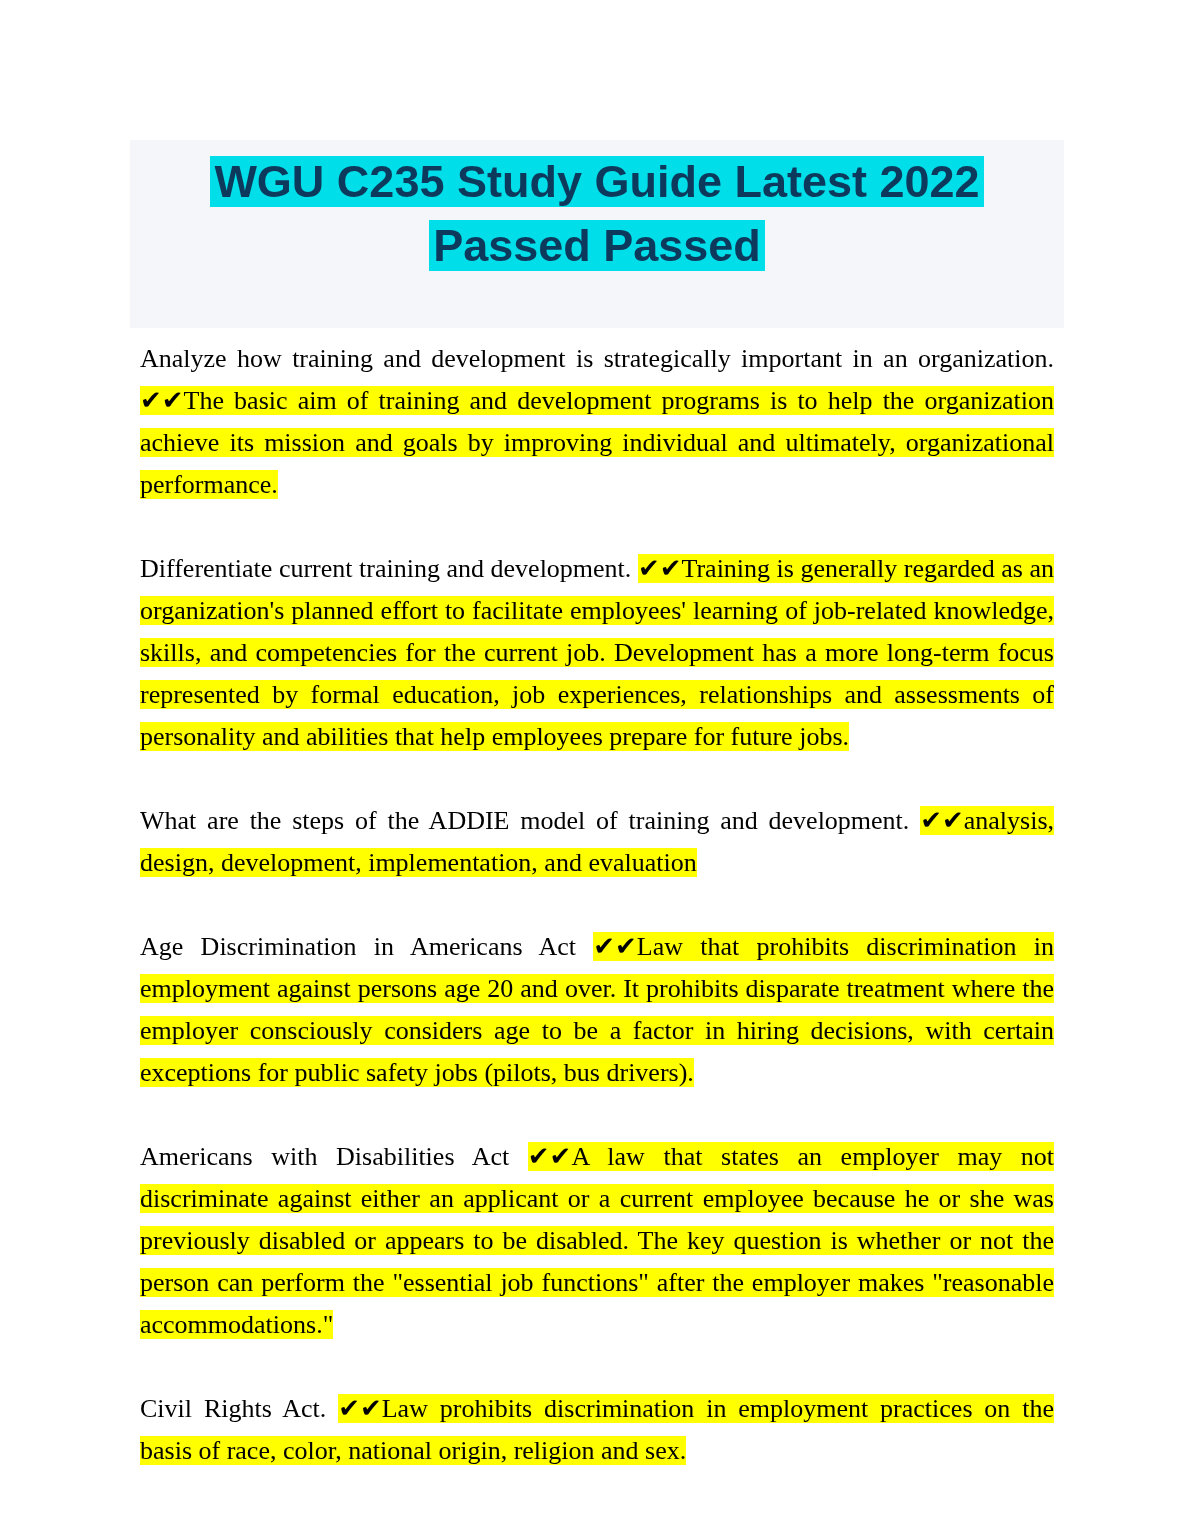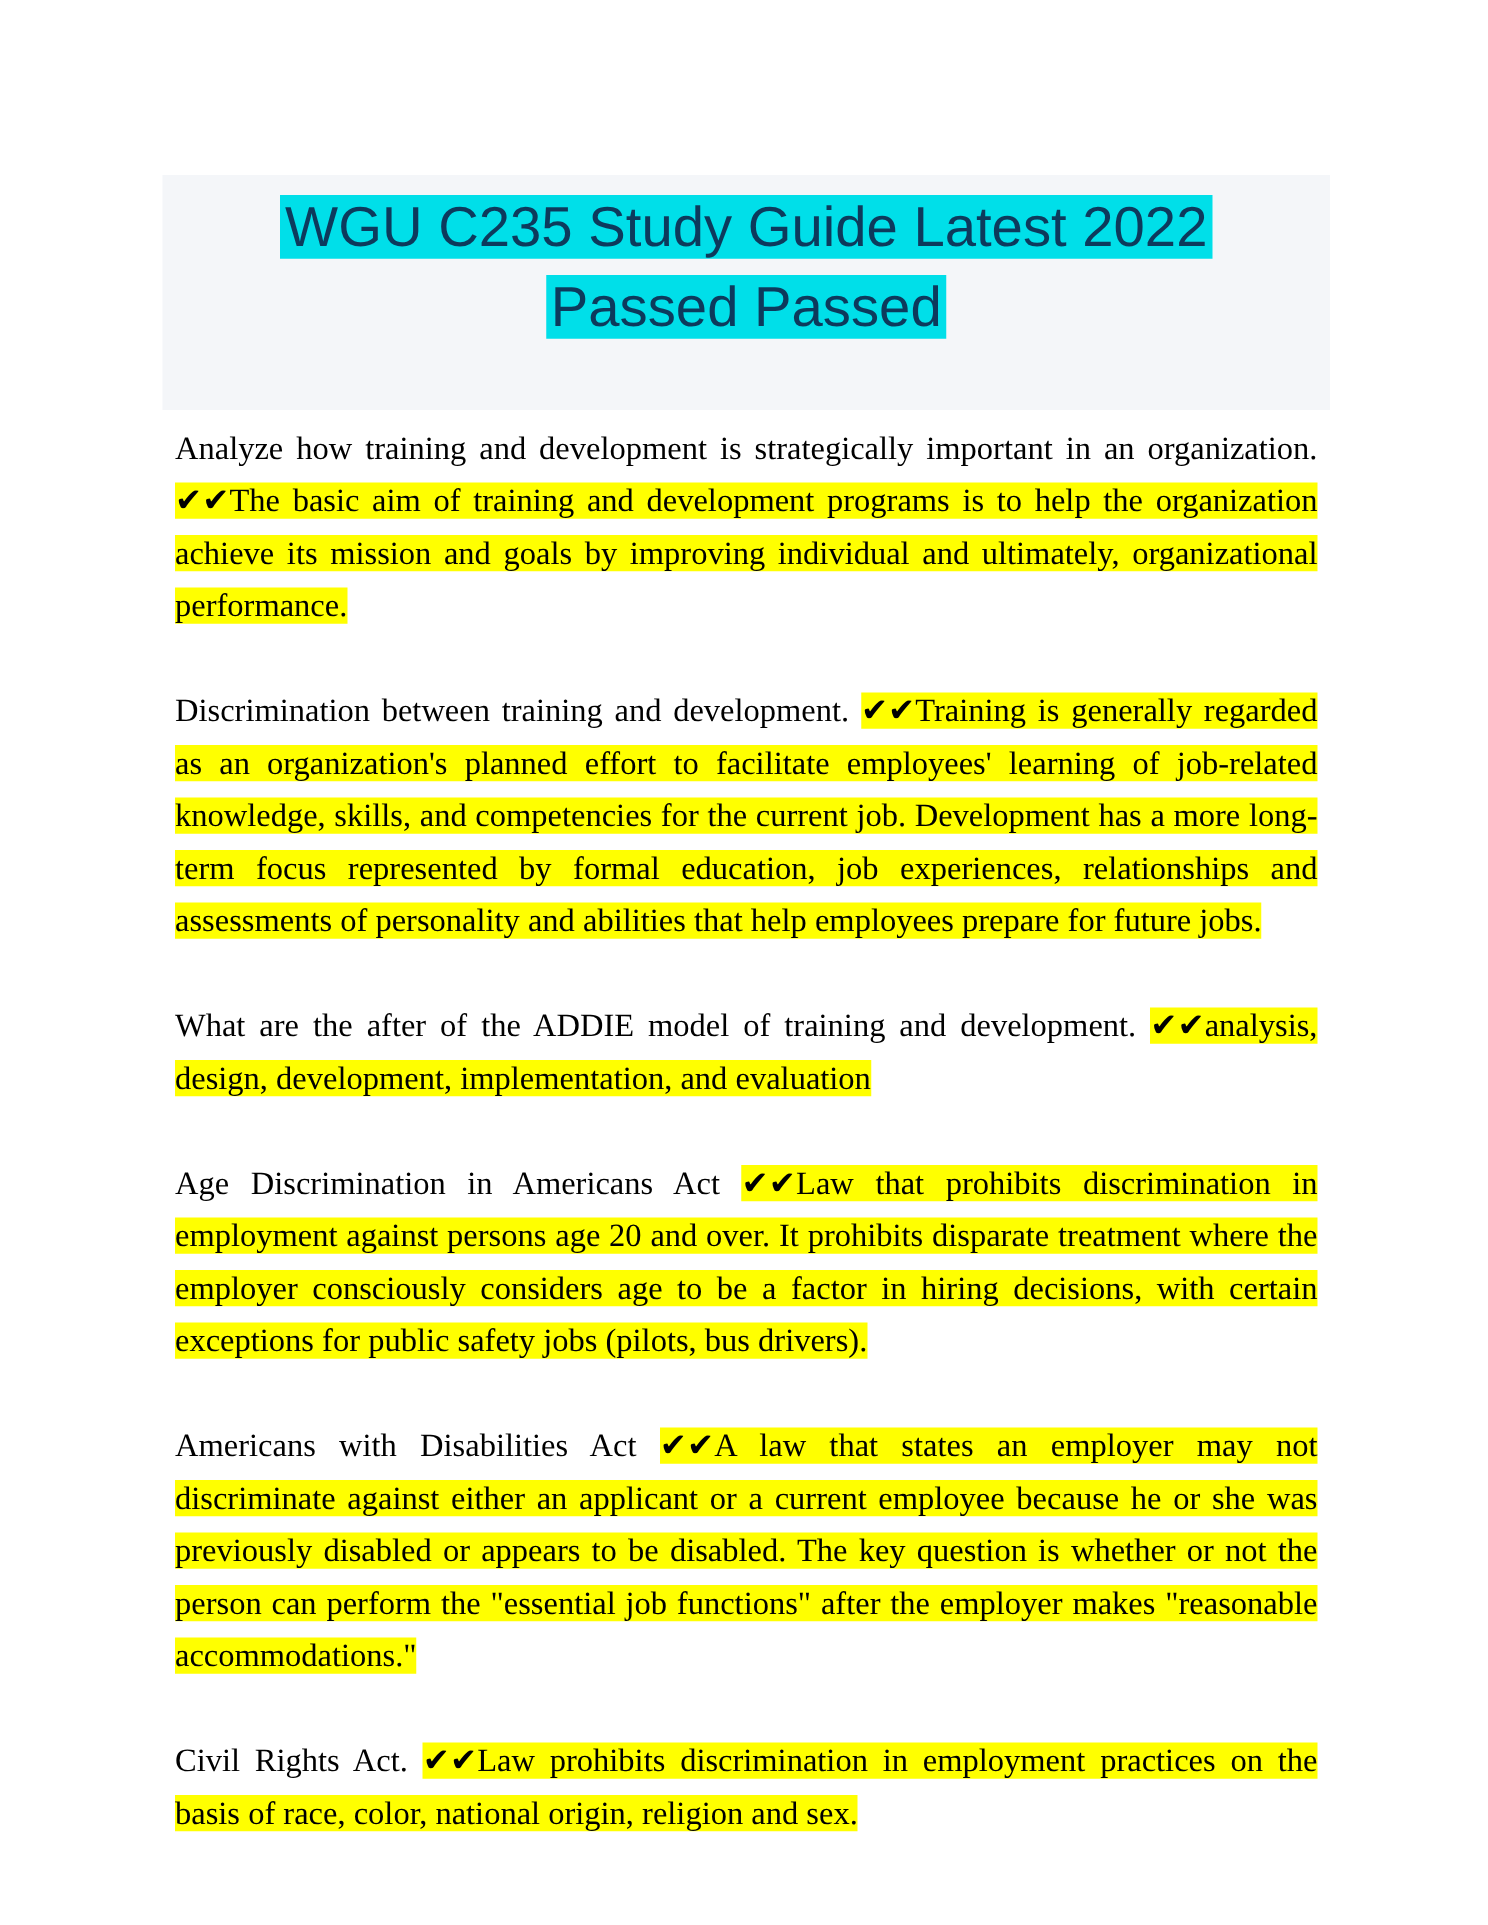--- a/index.html
+++ b/index.html
@@ -20,21 +20,21 @@
     overflow: hidden;
   }
   .title-block {
     background: #f4f6f9;
     margin: 0 -10px 10px -10px;
     padding: 10px 20px 50px 20px;
     text-align: center;
   }
   .title-line {
     font-family: "Liberation Sans", sans-serif;
-    font-weight: normal;
+    font-weight: bold;
     font-size: 45px;
     line-height: 64px;
     color: #0d3a5c;
   }
   .hl-cyan {
     background: #00dfe9;
     padding: 0 4px;
   }
   .qa {
     font-size: 26px;
@@ -55,26 +55,26 @@
     <div class="title-line"><span class="hl-cyan">WGU C235 Study Guide Latest 2022</span></div>
     <div class="title-line"><span class="hl-cyan">Passed Passed</span></div>
   </div>
 
   <p class="qa">
     <span>Analyze how training and development is strategically important in an organization.</span>
     <span class="hl-yellow">✔✔The basic aim of training and development programs is to help the organization achieve its mission and goals by improving individual and ultimately, organizational performance.</span>
   </p>
 
   <p class="qa">
-    <span>Discrimination between training and development.</span>
+    <span>Differentiate current training and development.</span>
     <span class="hl-yellow">✔✔Training is generally regarded as an organization's planned effort to facilitate employees' learning of job-related knowledge, skills, and competencies for the current job. Development has a more long-term focus represented by formal education, job experiences, relationships and assessments of personality and abilities that help employees prepare for future jobs.</span>
   </p>
 
   <p class="qa">
-    <span>What are the after of the ADDIE model of training and development.</span>
+    <span>What are the steps of the ADDIE model of training and development.</span>
     <span class="hl-yellow">✔✔analysis, design, development, implementation, and evaluation</span>
   </p>
 
   <p class="qa">
     <span>Age Discrimination in Americans Act</span>
     <span class="hl-yellow">✔✔Law that prohibits discrimination in employment against persons age 20 and over. It prohibits disparate treatment where the employer consciously considers age to be a factor in hiring decisions, with certain exceptions for public safety jobs (pilots, bus drivers).</span>
   </p>
 
   <p class="qa">
     <span>Americans with Disabilities Act</span>

